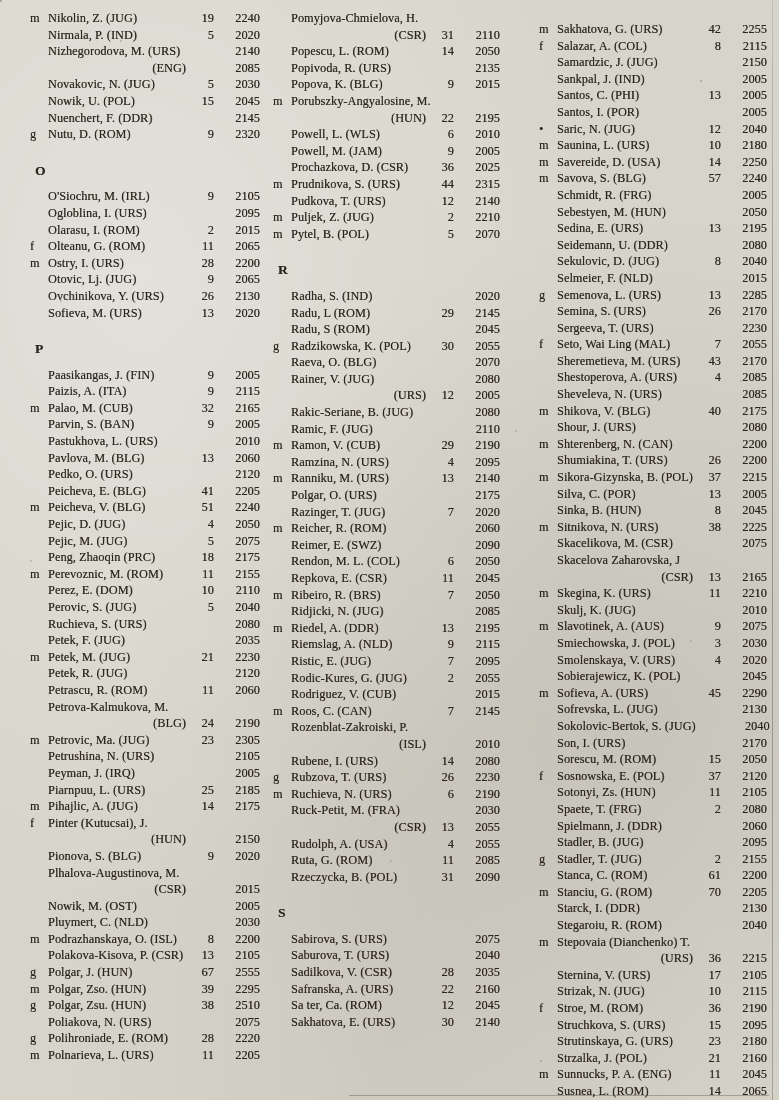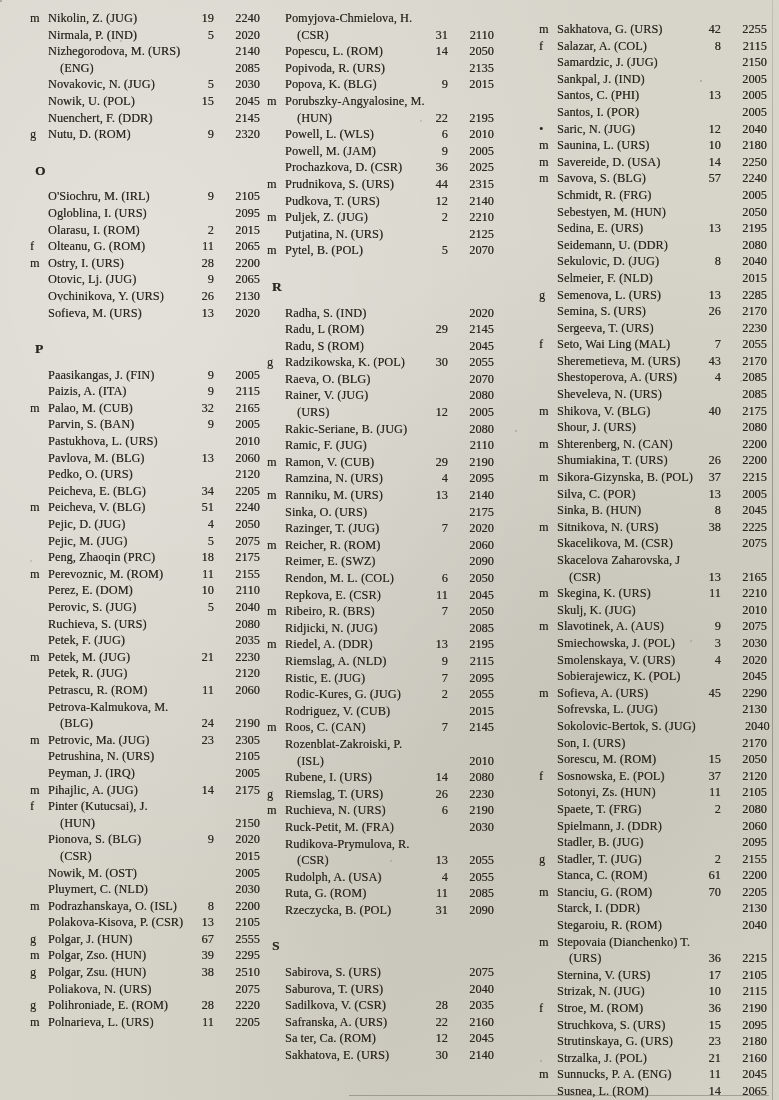--- a/index.html
+++ b/index.html
@@ -32,31 +32,31 @@
   .edge-line{
     position:absolute;right:6px;top:0;height:100%;width:1px;
     background:linear-gradient(to bottom, rgba(80,75,65,.15), rgba(80,75,65,.45) 30%, rgba(80,75,65,.35));
   }
   .bottom-line{
     position:absolute;right:10px;bottom:4px;width:420px;height:1px;
     background:rgba(70,65,55,.35);
   }
   .col{position:absolute;top:10px;}
   .col-0{left:30px;width:230px;}
-  .col-1{left:267px;width:227px;}
+  .col-1{left:273px;width:227px;}
   .col-2{left:539px;width:228px;top:21px;}
   .row{
     display:flex;align-items:baseline;
     line-height:16.6px;font-size:12.2px;letter-spacing:0.1px;
     text-shadow:0.3px 0 0 rgba(42,37,29,0.55);
     white-space:nowrap;
   }
   .t{width:18px;flex:none;}
   .n{flex:1;overflow:visible;}
-  .row.cont .n{padding-left:12px;}
+  .row.cont .n{padding-left:12px;text-align:right;}
   .g{width:28px;text-align:right;flex:none;}
   .r{width:46px;text-align:right;flex:none;}
   .section{
     margin-top:20px;margin-bottom:9px;padding-left:5px;
     font-size:13.5px;line-height:16.6px;font-weight:bold;
     text-shadow:0.3px 0 0 rgba(42,37,29,0.55);
   }
 </style>
 </head>
 <body>
@@ -202,21 +202,21 @@
       </div>
       <div class="row">
         <span class="t"></span>
         <span class="n">Pedko, O. (URS)</span>
         <span class="g"></span>
         <span class="r">2120</span>
       </div>
       <div class="row">
         <span class="t"></span>
         <span class="n">Peicheva, E. (BLG)</span>
-        <span class="g">34</span>
+        <span class="g">41</span>
         <span class="r">2205</span>
       </div>
       <div class="row">
         <span class="t">m</span>
         <span class="n">Peicheva, V. (BLG)</span>
         <span class="g">51</span>
         <span class="r">2240</span>
       </div>
       <div class="row">
         <span class="t"></span>
@@ -306,40 +306,50 @@
         <span class="g"></span>
         <span class="r">2105</span>
       </div>
       <div class="row">
         <span class="t"></span>
         <span class="n">Peyman, J. (IRQ)</span>
         <span class="g"></span>
         <span class="r">2005</span>
       </div>
       <div class="row">
+        <span class="t"></span>
+        <span class="n">Piarnpuu, L. (URS)</span>
+        <span class="g">25</span>
+        <span class="r">2185</span>
+      </div>
+      <div class="row">
         <span class="t">m</span>
         <span class="n">Pihajlic, A. (JUG)</span>
         <span class="g">14</span>
         <span class="r">2175</span>
       </div>
       <div class="row">
         <span class="t">f</span>
         <span class="n">Pinter (Kutucsai), J.</span>
       </div>
       <div class="row cont">
         <span class="t"></span>
         <span class="n">(HUN)</span>
         <span class="g"></span>
         <span class="r">2150</span>
       </div>
       <div class="row">
         <span class="t"></span>
         <span class="n">Pionova, S. (BLG)</span>
         <span class="g">9</span>
         <span class="r">2020</span>
+      </div>
+      <div class="row">
+        <span class="t"></span>
+        <span class="n">Plhalova-Augustinova, M.</span>
       </div>
       <div class="row cont">
         <span class="t"></span>
         <span class="n">(CSR)</span>
         <span class="g"></span>
         <span class="r">2015</span>
       </div>
       <div class="row">
         <span class="t"></span>
         <span class="n">Nowik, M. (OST)</span>
@@ -470,26 +480,20 @@
         <span class="g">12</span>
         <span class="r">2140</span>
       </div>
       <div class="row">
         <span class="t">m</span>
         <span class="n">Puljek, Z. (JUG)</span>
         <span class="g">2</span>
         <span class="r">2210</span>
       </div>
       <div class="row">
-        <span class="t"></span>
-        <span class="n">Putjatina, N. (URS)</span>
-        <span class="g"></span>
-        <span class="r">2125</span>
-      </div>
-      <div class="row">
         <span class="t">m</span>
         <span class="n">Pytel, B. (POL)</span>
         <span class="g">5</span>
         <span class="r">2070</span>
       </div>
       <div class="section">R</div>
       <div class="row">
         <span class="t"></span>
         <span class="n">Radha, S. (IND)</span>
         <span class="g"></span>
@@ -556,21 +560,21 @@
         <span class="r">2095</span>
       </div>
       <div class="row">
         <span class="t">m</span>
         <span class="n">Ranniku, M. (URS)</span>
         <span class="g">13</span>
         <span class="r">2140</span>
       </div>
       <div class="row">
         <span class="t"></span>
-        <span class="n">Sinka, O. (URS)</span>
+        <span class="n">Polgar, O. (URS)</span>
         <span class="g"></span>
         <span class="r">2175</span>
       </div>
       <div class="row">
         <span class="t"></span>
         <span class="n">Razinger, T. (JUG)</span>
         <span class="g">7</span>
         <span class="r">2020</span>
       </div>
       <div class="row">
@@ -656,39 +660,35 @@
         <span class="r">2010</span>
       </div>
       <div class="row">
         <span class="t"></span>
         <span class="n">Rubene, I. (URS)</span>
         <span class="g">14</span>
         <span class="r">2080</span>
       </div>
       <div class="row">
         <span class="t">g</span>
-        <span class="n">Riemslag, T. (URS)</span>
+        <span class="n">Rubzova, T. (URS)</span>
         <span class="g">26</span>
         <span class="r">2230</span>
       </div>
       <div class="row">
         <span class="t">m</span>
         <span class="n">Ruchieva, N. (URS)</span>
         <span class="g">6</span>
         <span class="r">2190</span>
       </div>
       <div class="row">
         <span class="t"></span>
         <span class="n">Ruck-Petit, M. (FRA)</span>
         <span class="g"></span>
         <span class="r">2030</span>
-      </div>
-      <div class="row">
-        <span class="t"></span>
-        <span class="n">Rudikova-Prymulova, R.</span>
       </div>
       <div class="row cont">
         <span class="t"></span>
         <span class="n">(CSR)</span>
         <span class="g">13</span>
         <span class="r">2055</span>
       </div>
       <div class="row">
         <span class="t"></span>
         <span class="n">Rudolph, A. (USA)</span>

